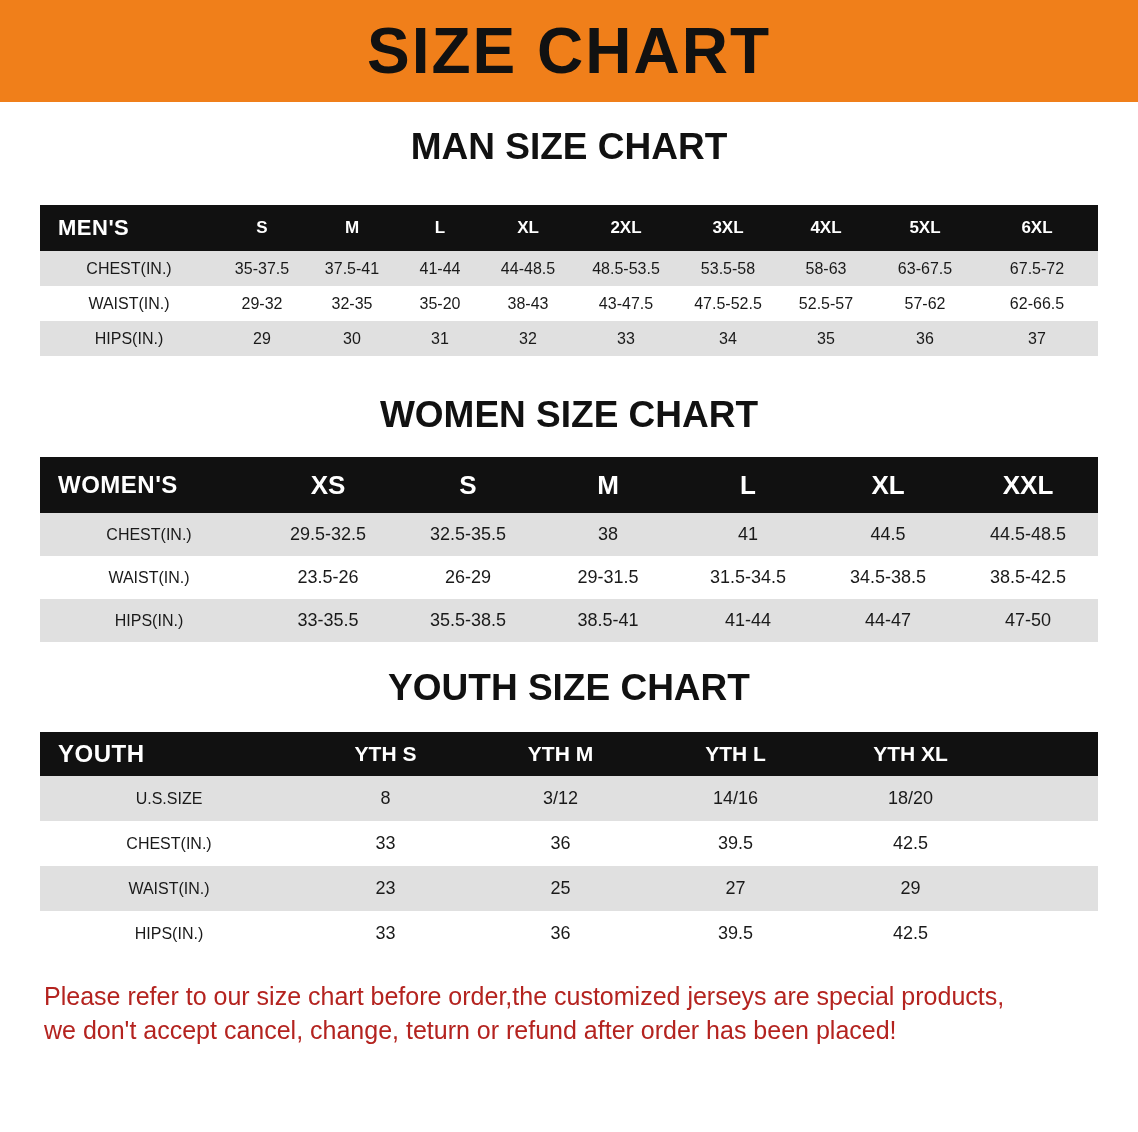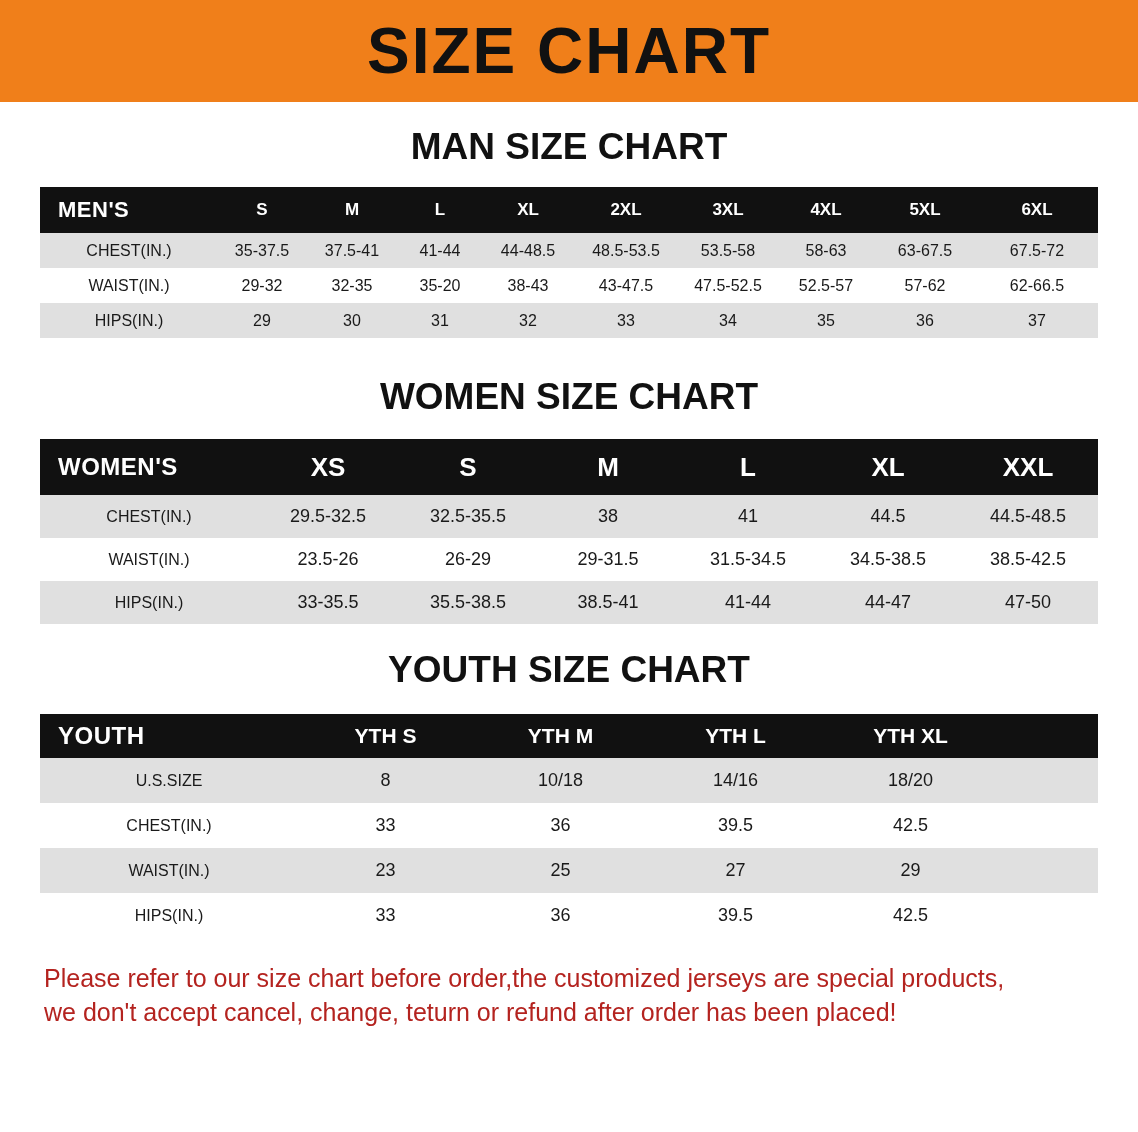--- a/index.html
+++ b/index.html
@@ -31,21 +31,21 @@
     color: #111111;
     line-height: 1;
   }
 
   .section-title {
     text-align: center;
     font-weight: bold;
     color: #111111;
     line-height: 1;
   }
-  .t-man { font-size: 37px; margin-top: 26px; margin-bottom: 22px; }
+  .t-man { font-size: 37px; margin-top: 26px; margin-bottom: 40px; }
   .t-women { font-size: 37px; margin-top: 40px; margin-bottom: 24px; }
   .t-youth { font-size: 37px; margin-top: 27px; margin-bottom: 26px; }
 
   table {
     border-collapse: collapse;
     table-layout: fixed;
     margin: 0 auto;
   }
   .chart-table { width: 1058px; }
 
@@ -252,21 +252,21 @@
       <th class="sizehead">YTH M</th>
       <th class="sizehead">YTH L</th>
       <th class="sizehead">YTH XL</th>
       <th></th>
     </tr>
   </thead>
   <tbody>
     <tr class="shade">
       <td class="rowlabel">U.S.SIZE</td>
       <td>8</td>
-      <td>10/18</td>
+      <td>3/12</td>
       <td>14/16</td>
       <td>18/20</td>
       <td></td>
     </tr>
     <tr class="plain">
       <td class="rowlabel">CHEST(IN.)</td>
       <td>33</td>
       <td>36</td>
       <td>39.5</td>
       <td>42.5</td>

